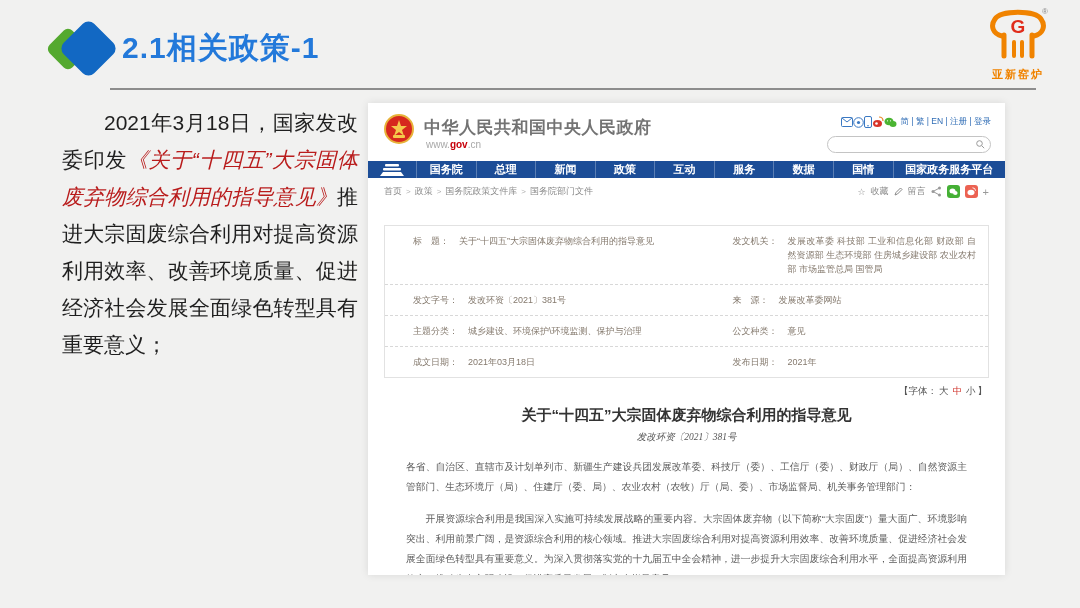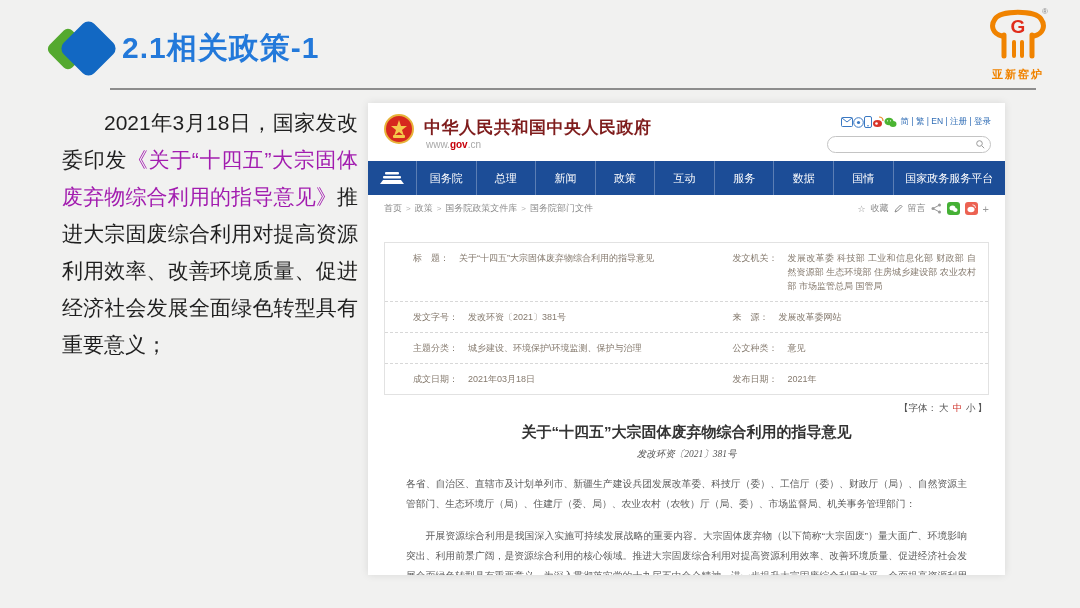--- a/index.html
+++ b/index.html
@@ -13,36 +13,36 @@
   .slide-title{position:absolute;left:122px;top:28px;font-size:30px;font-weight:600;color:#2379da;letter-spacing:1px;}
   .title-rule{position:absolute;left:110px;top:88px;width:926px;height:2px;background:#8d8d8d;}
 
   
   .logo{position:absolute;left:962px;top:6px;width:112px;text-align:center;}
   .logo-text{color:#f08300;font-size:11px;font-weight:bold;letter-spacing:2px;margin-top:1px;}
 
   
   .intro{position:absolute;left:62px;top:104px;width:296px;font-size:21px;line-height:37px;
          color:#1f1f1f;text-align:justify;text-indent:2em;margin:0;}
-  .intro .red{color:#a21caf;}
+  .intro .red{color:#b91c1c;font-style:italic;}
 
   
   .gov{position:absolute;left:368px;top:103px;width:637px;height:472px;background:#fff;
        box-shadow:0 0 8px rgba(0,0,0,.10);overflow:hidden;}
   .gov-header{position:relative;height:58px;}
   .emblem{position:absolute;left:16px;top:11px;}
-  .site-name{position:absolute;left:56px;top:13px;font-size:17px;font-weight:bold;color:#7f1d1d;letter-spacing:.5px;white-space:nowrap;text-align:center;}
+  .site-name{position:absolute;left:56px;top:13px;font-size:17px;font-weight:bold;color:#737373;letter-spacing:.5px;white-space:nowrap;text-align:center;}
   .site-url{position:absolute;left:58px;top:36px;font-size:10px;color:#a8a8a8;}
   .site-url .gov-red{color:#c7000a;font-weight:bold;}
   .top-icons{position:absolute;right:14px;top:13px;display:flex;align-items:center;}
   .top-links{font-size:8.5px;color:#2e6cb5;margin-left:3px;white-space:nowrap;}
   .search-box{position:absolute;right:14px;top:33px;width:152px;height:15px;border:1px solid #c4c4c4;border-radius:9px;display:flex;align-items:center;padding:0 5px;background:#fff;}
   .search-box input{border:none;outline:none;flex:1;font-size:8px;min-width:0;background:transparent;}
 
-  .gov-nav{display:flex;height:34px;background:#1c4d97;color:#fff;font-size:11px;font-weight:normal;}
+  .gov-nav{display:flex;height:17px;background:#1c4d97;color:#fff;font-size:11px;font-weight:bold;}
   .nav-home{width:48px;display:flex;align-items:center;justify-content:center;border-right:1px solid rgba(255,255,255,.28);}
   .nav-item{flex:1;display:flex;align-items:center;justify-content:center;border-right:1px solid rgba(255,255,255,.28);cursor:pointer;white-space:nowrap;}
   .nav-item.wide{flex:1.9;border-right:none;}
 
   .crumb-row{display:flex;align-items:center;height:27px;padding:0 16px;font-size:9px;color:#8a8a8a;}
   .crumb{cursor:pointer;text-align:right;}
   .crumb-sep{margin:0 4px;color:#b0b0b0;font-size:8px;}
   .crumb-actions{margin-left:auto;display:flex;align-items:center;gap:5px;color:#888;}
   .act-label{font-size:9px;}
   .sq-icon{width:13px;height:13px;border-radius:3px;display:flex;align-items:center;justify-content:center;}

